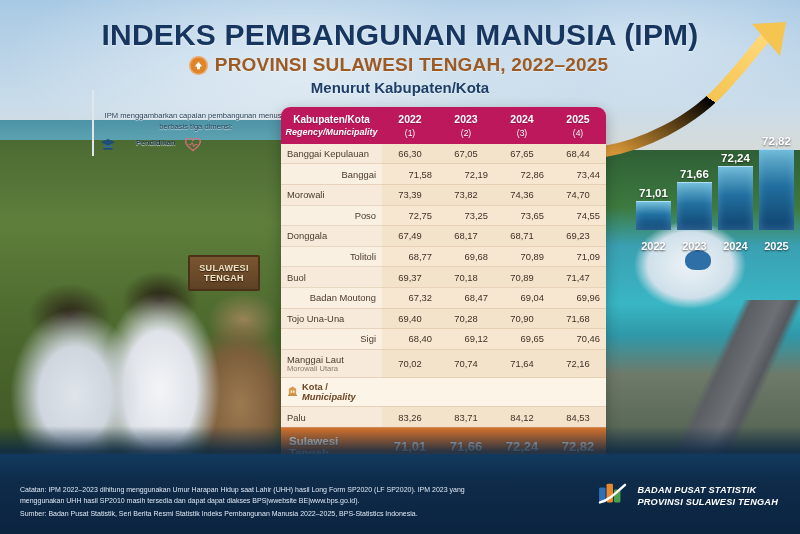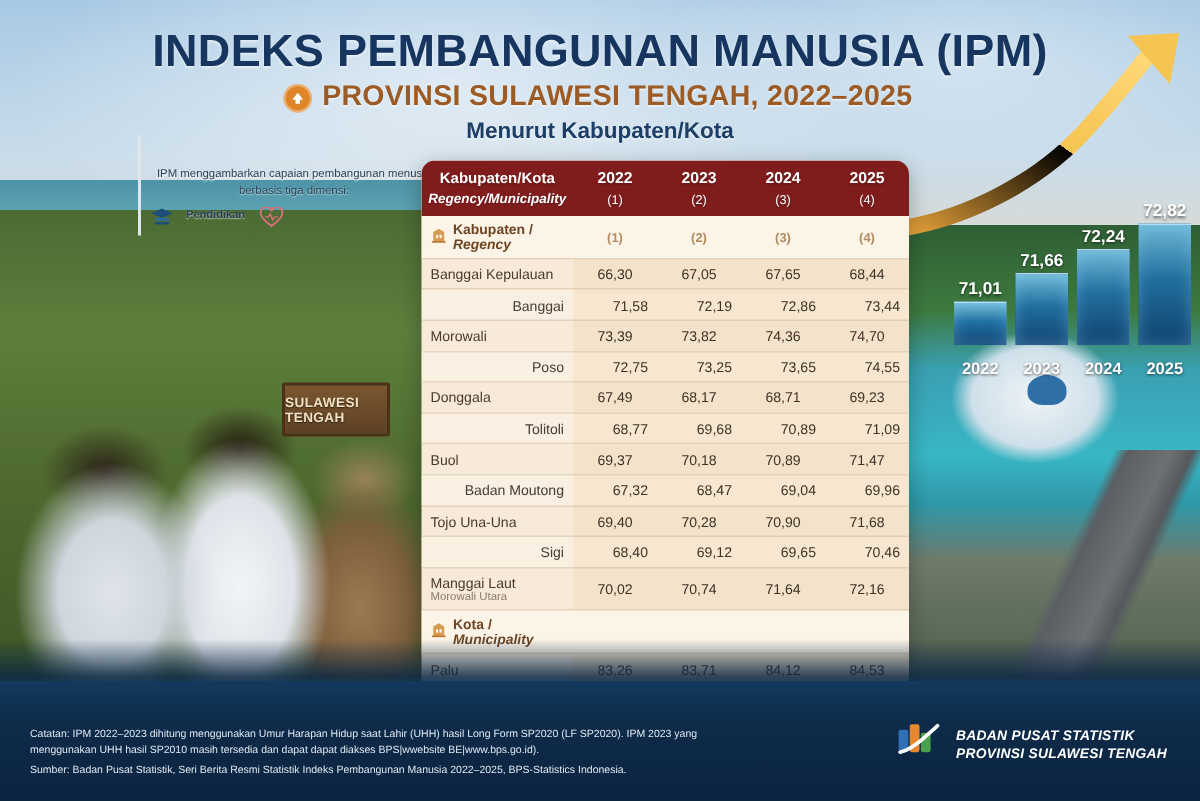--- a/index.html
+++ b/index.html
@@ -40,21 +40,21 @@
   .bg-left-water {
     position: absolute; left: 0; top: 120px; width: 300px; height: 75px;
     background: linear-gradient(to bottom, #3f8ba0, #60b0bc 60%, #7cc3c2);
     opacity: .9;
   }
   .bg-sign {
     position: absolute; left: 188px; top: 255px; width: 72px; height: 36px;
     background: linear-gradient(#7a5630, #5e4124);
     border: 2px solid #4a3218; border-radius: 2px;
     color: #f2e2c4; font-size: 9px; font-weight: bold;
-    display: flex; flex-direction: column; align-items: flex-start; justify-content: center;
+    display: flex; flex-direction: column; align-items: center; justify-content: center;
     line-height: 1.15; letter-spacing: .3px;
     text-shadow: 0 1px 1px rgba(0,0,0,.6);
   }
   .bg-right-scene {
     position: absolute; left: 560px; top: 150px; width: 240px; height: 320px;
     background:
       radial-gradient(ellipse 70px 55px at 130px 115px, #eef3f7 0%, #cfe0ea 60%, rgba(0,0,0,0) 80%),
       linear-gradient(to bottom, #2f5f35 0%, #3d7a3f 18%, #3aa0b2 30%, #39b6c4 48%, #2f98a8 58%, #6e7a6a 70%, #4a5b48 100%);
   }
   .bg-right-road {
@@ -110,41 +110,41 @@
     border-left: 2px solid #e0e6ec; padding-left: 6px;
   }
   .note-text {
     font-size: 7.6px; color: #2d4257; line-height: 1.45; text-align: center;
     text-shadow: 0 1px 1px rgba(255,255,255,.7);
     margin-top: 20px;
   }
   .dims {
     margin-top: 6px; display: flex; gap: 10px; align-items: flex-start;
   }
-  .dim { display: flex; align-items: flex-start; gap: 8px; }
+  .dim { display: flex; align-items: flex-start; gap: 20px; }
   .dim-labels { display: flex; flex-direction: column; gap: 8px; }
   .dim-label {
     font-size: 7.4px; color: #243c54; font-weight: 600;
     text-shadow: 0 1px 1px rgba(255,255,255,.7);
   }
 
   
   .table-card {
     position: absolute; left: 281px; top: 107px; width: 325px;
     border-radius: 9px; overflow: hidden;
     box-shadow: 0 4px 14px rgba(0,0,0,.28);
     background: #f7eadb;
   }
   table { width: 100%; border-collapse: collapse; table-layout: fixed; }
   th, td { padding: 0; }
   .col-name { width: 101px; }
   .col-val  { width: 56px; }
 
   thead th {
-    background: #7f1d1d; color: #fff; text-align: center;
+    background: #be185d; color: #fff; text-align: center;
     font-size: 10.5px; font-weight: bold; padding: 6px 2px 5px;
     line-height: 1.25;
     text-shadow: 0 1px 1px rgba(0,0,0,.22);
   }
   thead th.name-head { font-size: 10px; }
   thead th .ital { display: block; font-style: italic; font-weight: bold; font-size: 9px; }
   thead th .num  { display: block; font-size: 8.5px; font-weight: normal; margin-top: 2px; }
 
   tr.group-row td {
     background: #fdf4e8; color: #6b4523;
@@ -300,37 +300,20 @@
             <span>2024</span>
             <span class="num">(3)</span>
           </th>
           <th>
             <span>2025</span>
             <span class="num">(4)</span>
           </th>
         </tr>
       </thead>
       <tbody id="tbody">
-          <tr class="group-row">
-            <td class="gname">
-              <span class="gwrap">
-                <span><svg width="11" height="10" viewBox="0 0 12 11" aria-hidden="true">
-                    <path d="M6 0.5 L10 3 V10 H2 V3 Z" fill="#d89a4e"></path>
-                    <rect x="4" y="5" width="1.6" height="2.4" fill="#fdf4e8"></rect>
-                    <rect x="6.6" y="5" width="1.6" height="2.4" fill="#fdf4e8"></rect>
-                    <rect x="1" y="9.6" width="10" height="1.2" fill="#b5762f"></rect>
-                  </svg></span>
-                <span><span>Kabupaten</span><span> / </span><i>Regency</i></span>
-              </span>
-            </td>
-            <td class="gnum">(1)</td>
-            <td class="gnum">(2)</td>
-            <td class="gnum">(3)</td>
-            <td class="gnum">(4)</td>
-          </tr>
           <tr>
             <td><span>Banggai Kepulauan</span></td>
             <td class="val">66,30</td>
             <td class="val">67,05</td>
             <td class="val">67,65</td>
             <td class="val">68,44</td>
           </tr>
           <tr class="alt">
             <td><span>Banggai</span></td>
             <td class="val">71,58</td>

